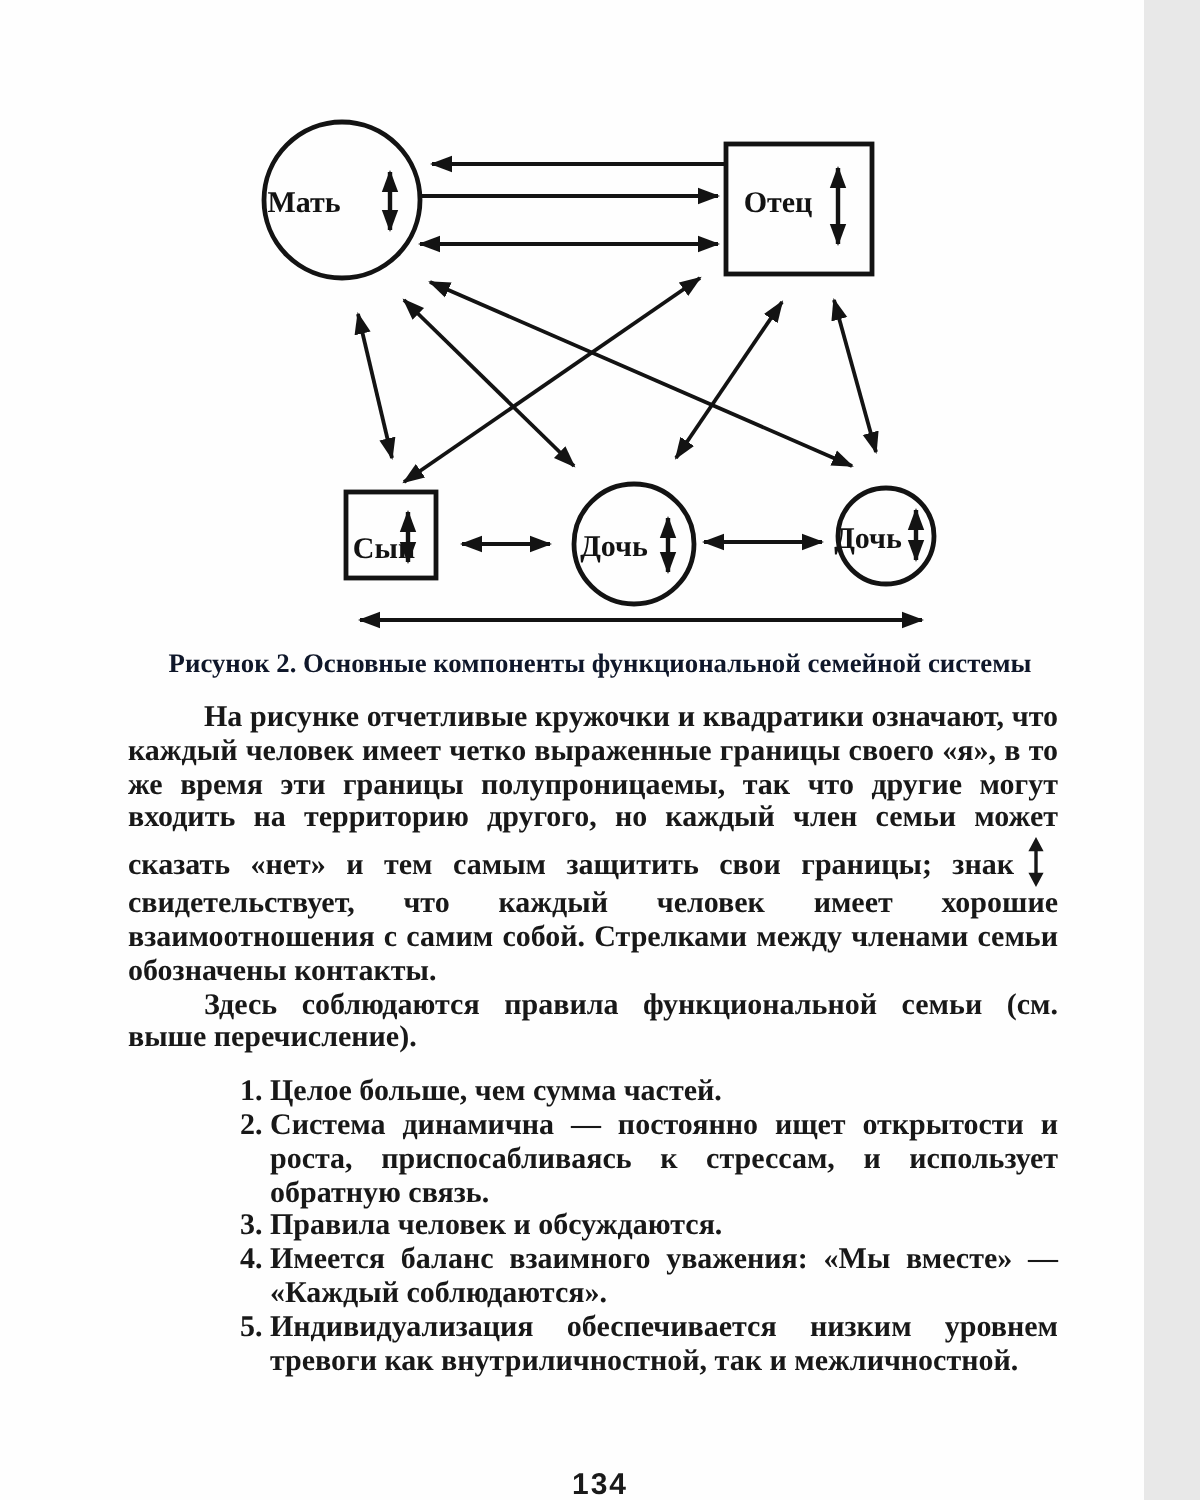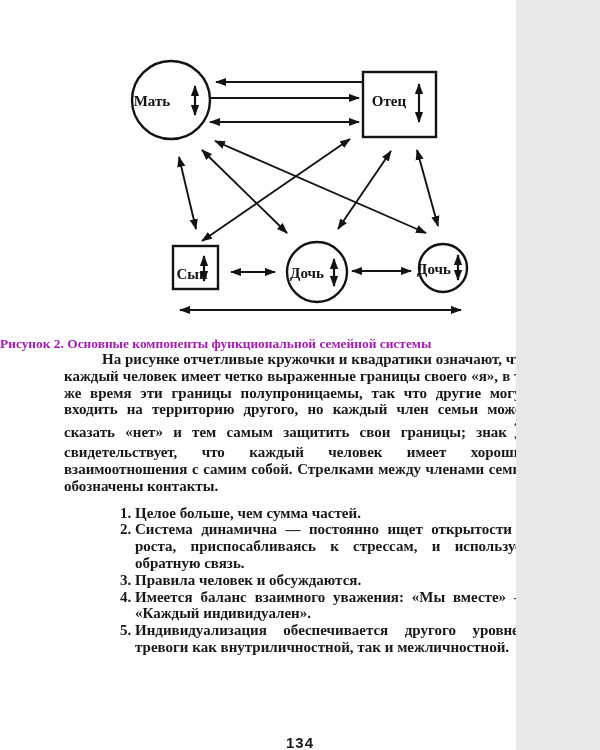--- a/index.html
+++ b/index.html
@@ -1,30 +1,30 @@
 <!DOCTYPE html>
 <html lang="ru"><head>
 <meta charset="utf-8">
 <style>
   html,body{margin:0;padding:0;background:#e8e8e8;}
   .page{
-    position:relative;width:516px;height:750px;background:#fefefe;
+    position:relative;width:572px;height:750px;background:#fefefe;
     overflow:hidden;color:#161616;
     font-family:"Liberation Serif", serif;
   }
   .diagram{position:absolute;left:0;top:45px;width:600px;height:270px;}
   .diagram line, .diagram path.edge{stroke:#131313;fill:none;}
   .diagram .shape{fill:none;stroke:#131313;stroke-width:2.4px;}
   .diagram text{
     font-family:"Liberation Serif", serif;font-weight:700;font-size:15px;
     fill:#131313;text-anchor:middle;
   }
   .caption{
-    position:absolute;left:0;top:336px;width:600px;
-    font-weight:700;font-size:13.4px;line-height:16px;color:#a21caf;
+    position:absolute;left:0;top:324px;width:600px;text-align:center;
+    font-weight:700;font-size:13.4px;line-height:16px;color:#0f172a;
   }
   .bodytext{
     position:absolute;left:64px;top:351px;width:465px;
     font-weight:700;font-size:15px;line-height:16.8px;
     text-align:justify;color:#181818;
   }
   .bodytext p{margin:0;text-indent:38px;}
   .inline-arrow{vertical-align:-7px;margin:0 5px 0 5px;}
   ol.principles{margin:10px 0 0 0;padding:0 0 0 71px;}
   ol.principles li{margin:0;padding:0;}
@@ -114,24 +114,25 @@
   </svg>
 
   <div class="caption">Рисунок 2. Основные компоненты функциональной семейной системы</div>
 
   <div class="bodytext">
     <p><span>На рисунке отчетливые кружочки и квадратики означают, что каждый человек имеет четко выраженные границы своего «я», в то же время эти границы полупроницаемы, так что другие могут входить на территорию другого, но каждый член семьи может сказать «нет» и тем самым защитить свои границы; знак</span><svg class="inline-arrow" width="12" height="26" viewBox="0 0 12 26">
           <path d="M6,0.5 L2.2,7.6 L9.8,7.6 z" fill="#161616"></path>
           <line x1="6" y1="6.5" x2="6" y2="19.5" stroke="#161616" stroke-width="1.7"></line>
           <path d="M6,25.5 L2.2,18.4 L9.8,18.4 z" fill="#161616"></path>
         </svg><span>свидетельствует, что каждый человек имеет хорошие взаимоотношения с самим собой. Стрелками между членами семьи обозначены контакты.</span></p>
+    <p>Здесь соблюдаются правила функциональной семьи (см. выше перечисление).</p>
     <ol class="principles">
       <li>Целое больше, чем сумма частей.</li>
       <li>Система динамична — постоянно ищет открытости и роста, приспосабливаясь к стрессам, и использует обратную связь.</li>
       <li>Правила человек и обсуждаются.</li>
-      <li>Имеется баланс взаимного уважения: «Мы вместе» — «Каждый индивидуален».</li>
-      <li>Индивидуализация обеспечивается другого уровнем тревоги как внутриличностной, так и межличностной.</li>
+      <li>Имеется баланс взаимного уважения: «Мы вместе» — «Каждый соблюдаются».</li>
+      <li>Индивидуализация обеспечивается низким уровнем тревоги как внутриличностной, так и межличностной.</li>
     </ol>
   </div>
 
   <div class="pagenum">134</div>
 
 </div>
 
 </body></html>

